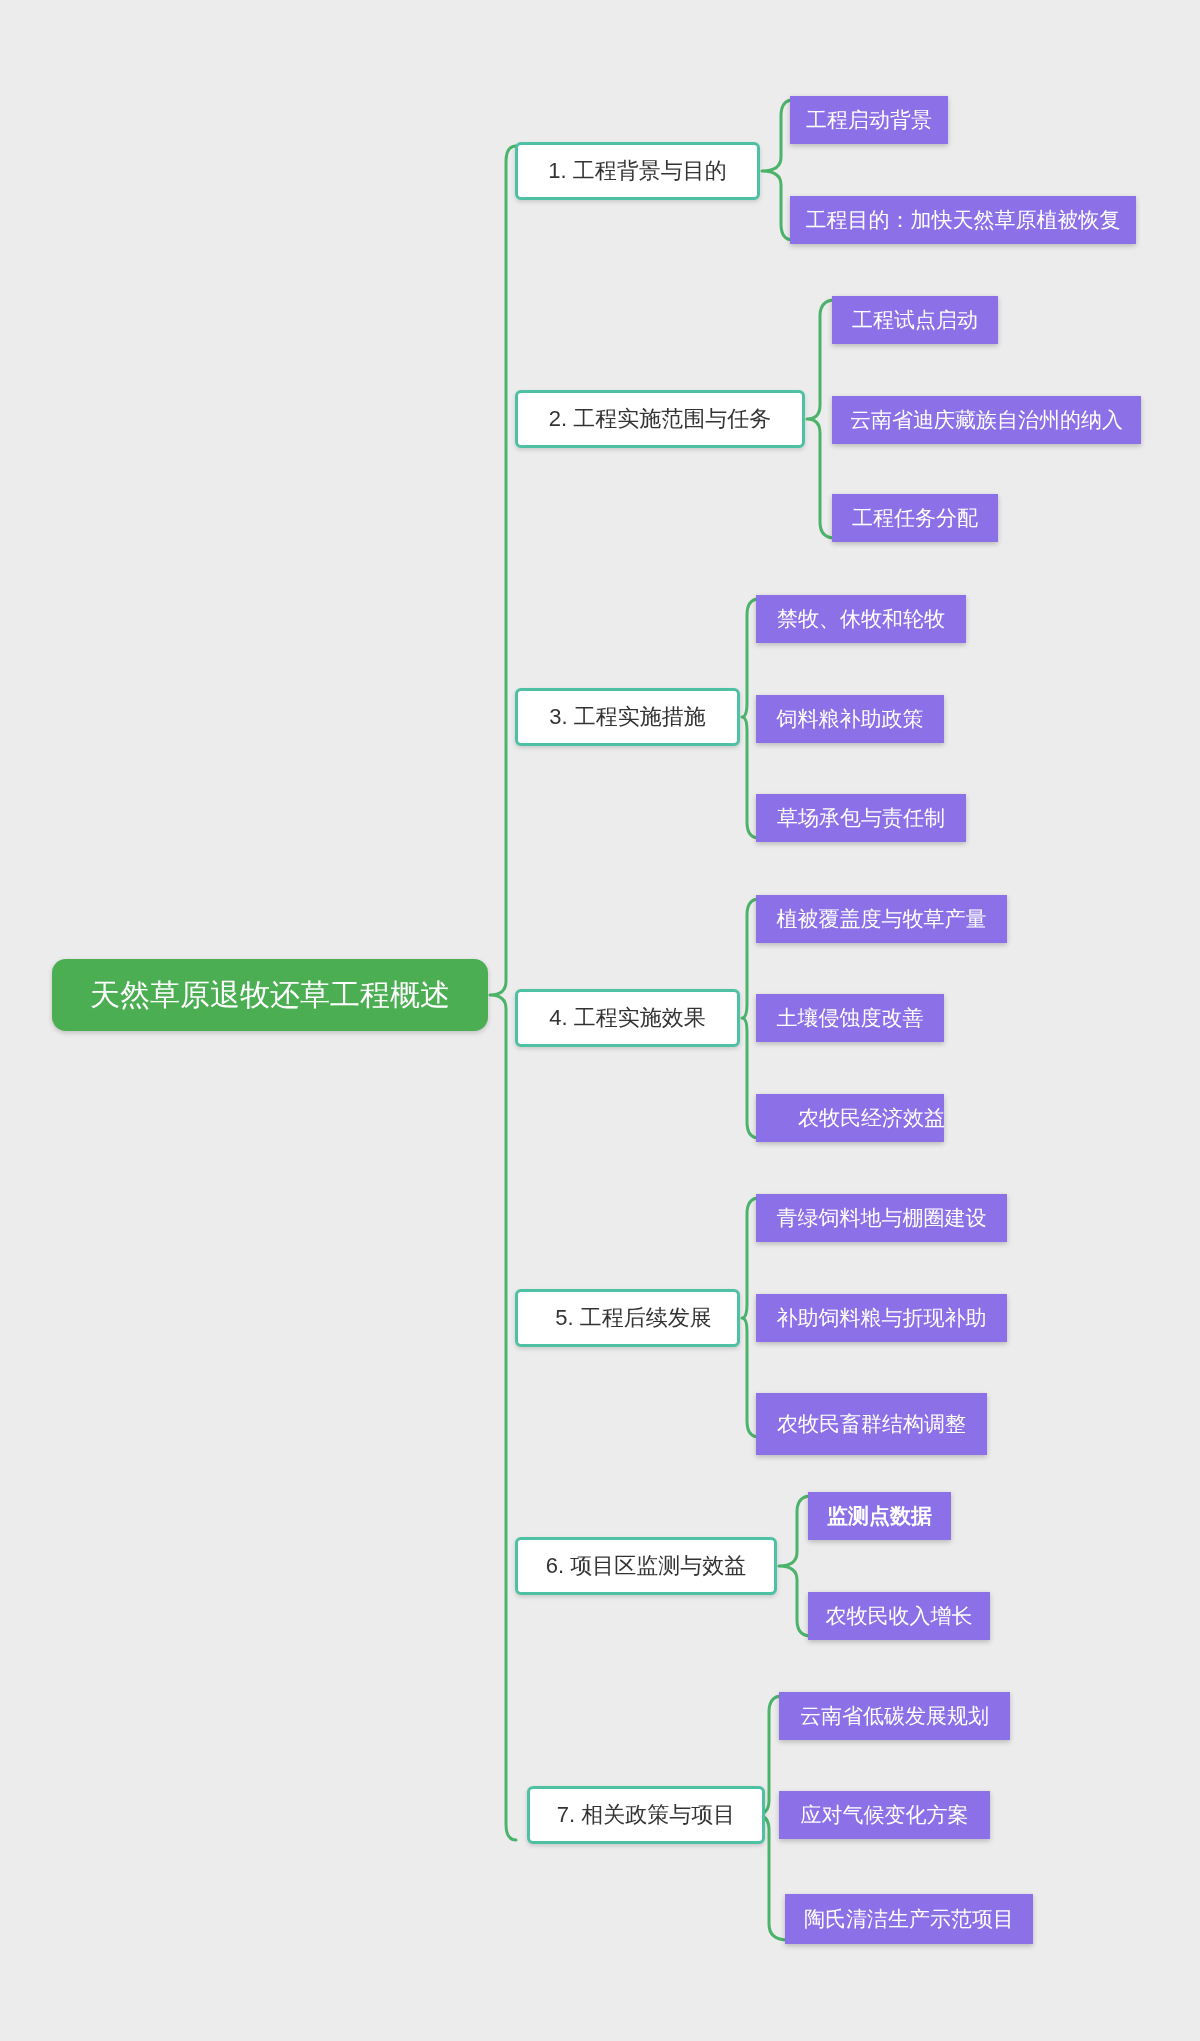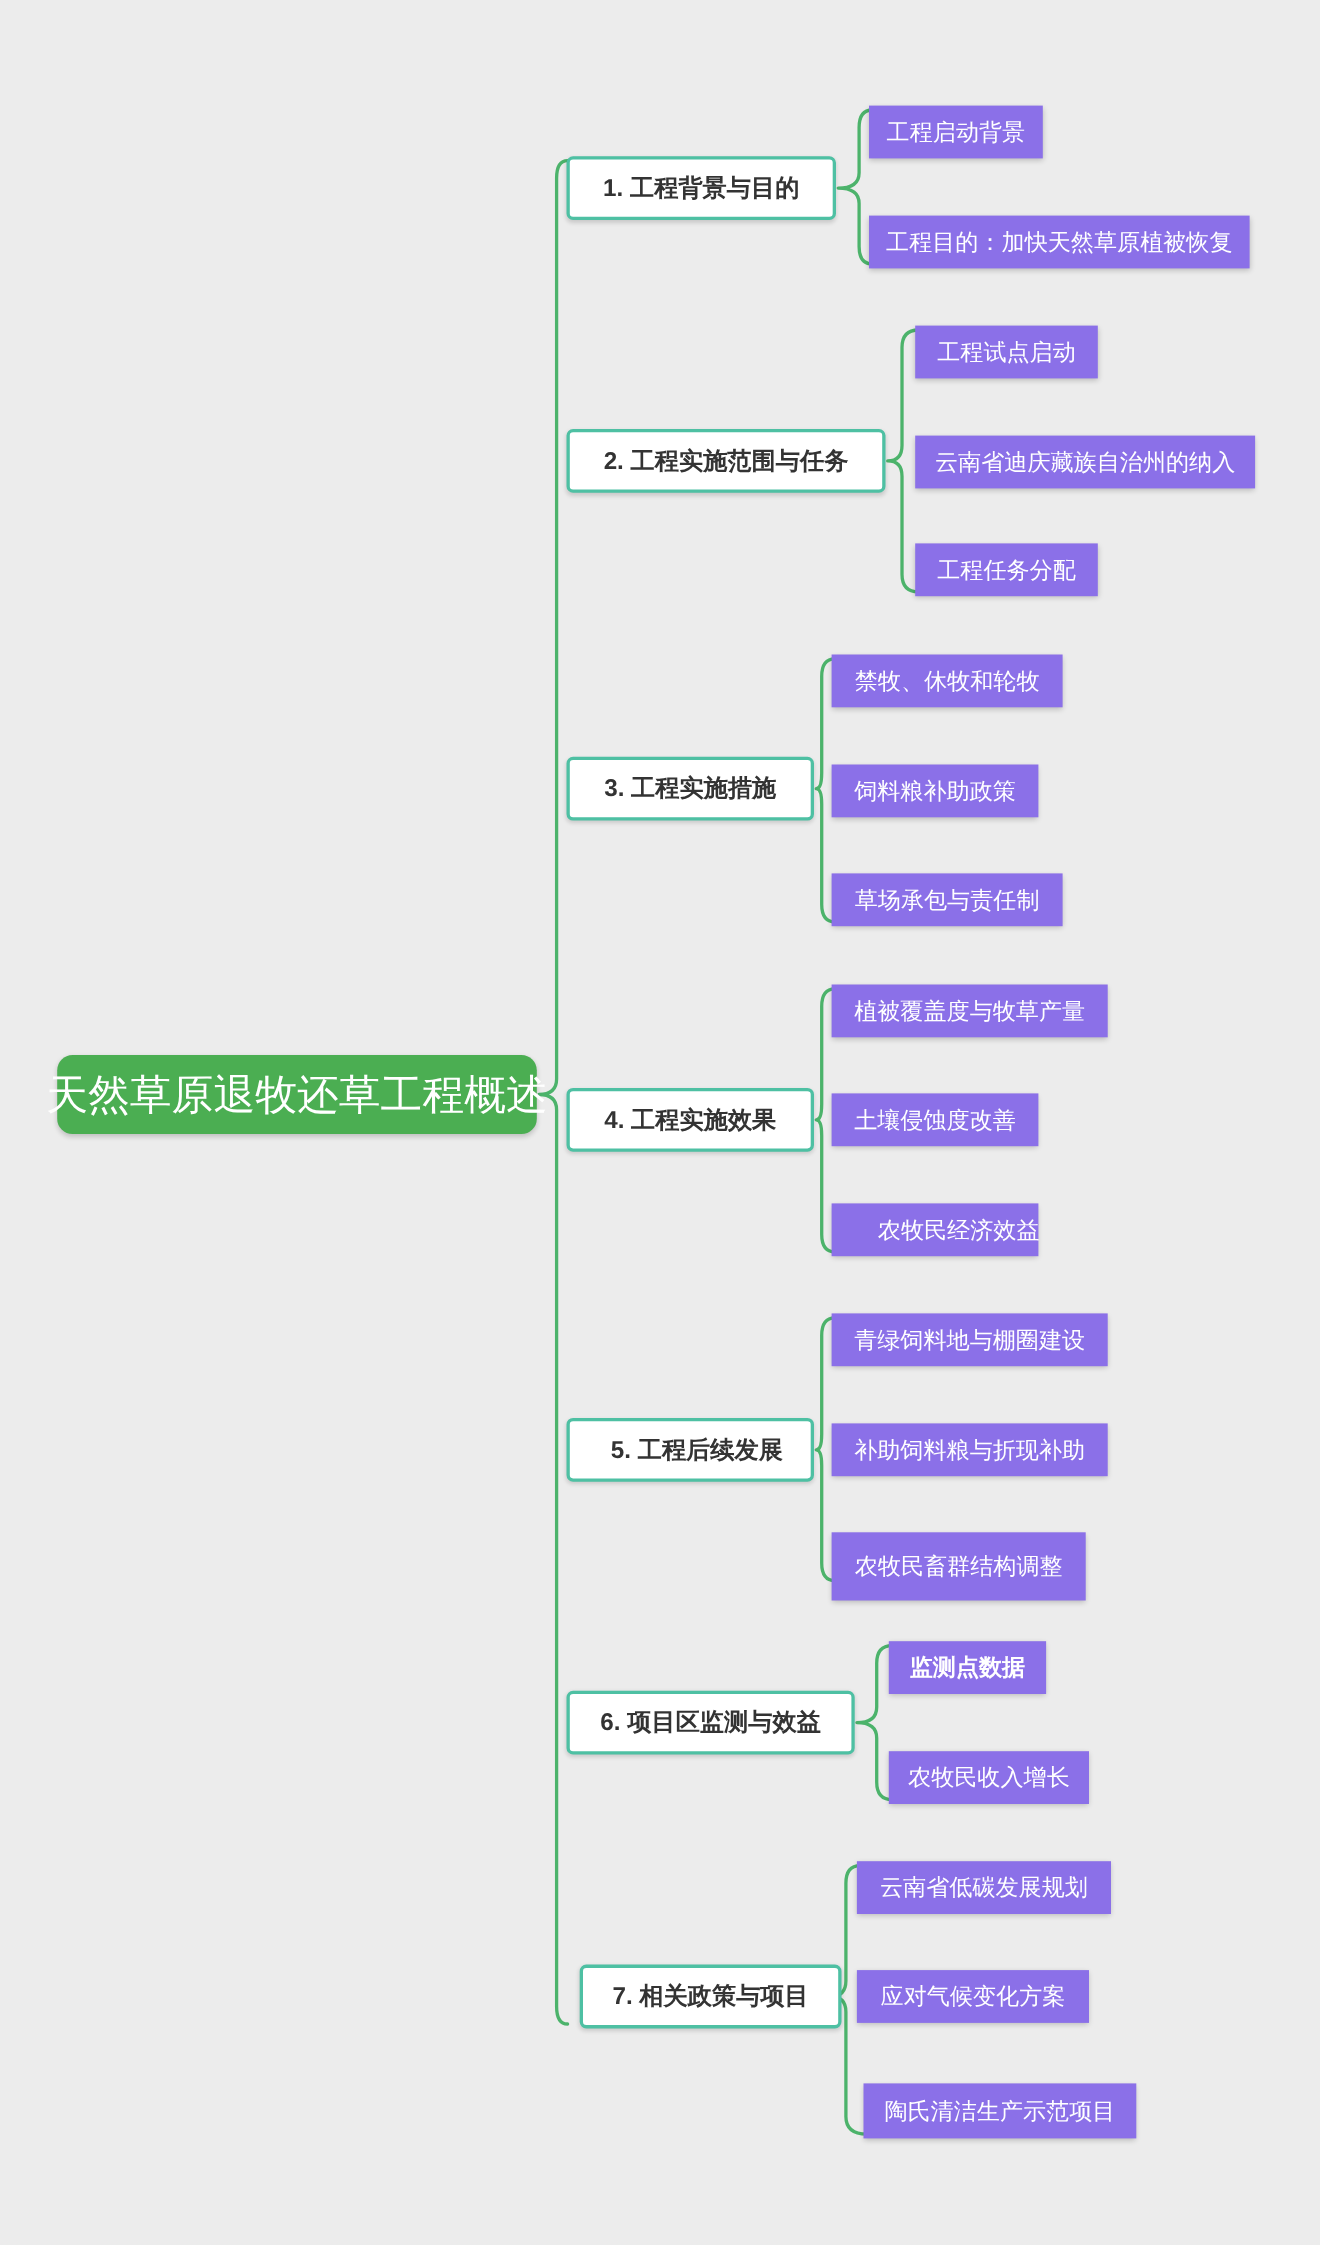--- a/index.html
+++ b/index.html
@@ -14,32 +14,31 @@
   .node{
     position:absolute;
     display:flex;align-items:center;justify-content:center;
     box-sizing:border-box;
     white-space:nowrap;
     cursor:default;
   }
   .root-node{
     background:var(--root-fill,#4BAE52);
     color:var(--root-text,#FFFFFF);
-    font-size:38px;
+    font-size:30px;
     border-radius:14px;
     box-shadow:0 2px 5px rgba(0,0,0,0.18);
   }
   .branch-node{
     background:var(--branch-fill,#FFFFFF);
     color:var(--branch-text,#333333);
     border:3px solid var(--branch-border,#4EC0A3);
     font-size:22px;
     border-radius:6px;
     box-shadow:0 2px 4px rgba(0,0,0,0.15);
-    font-weight:bold;
   }
   .leaf-node{
     background:var(--leaf-fill,#8B70E8);
     color:var(--leaf-text,#FFFFFF);
     font-size:21px;
     border-radius:0;
     box-shadow:0 2px 5px rgba(0,0,0,0.22);
   }
 </style>
 </head>

